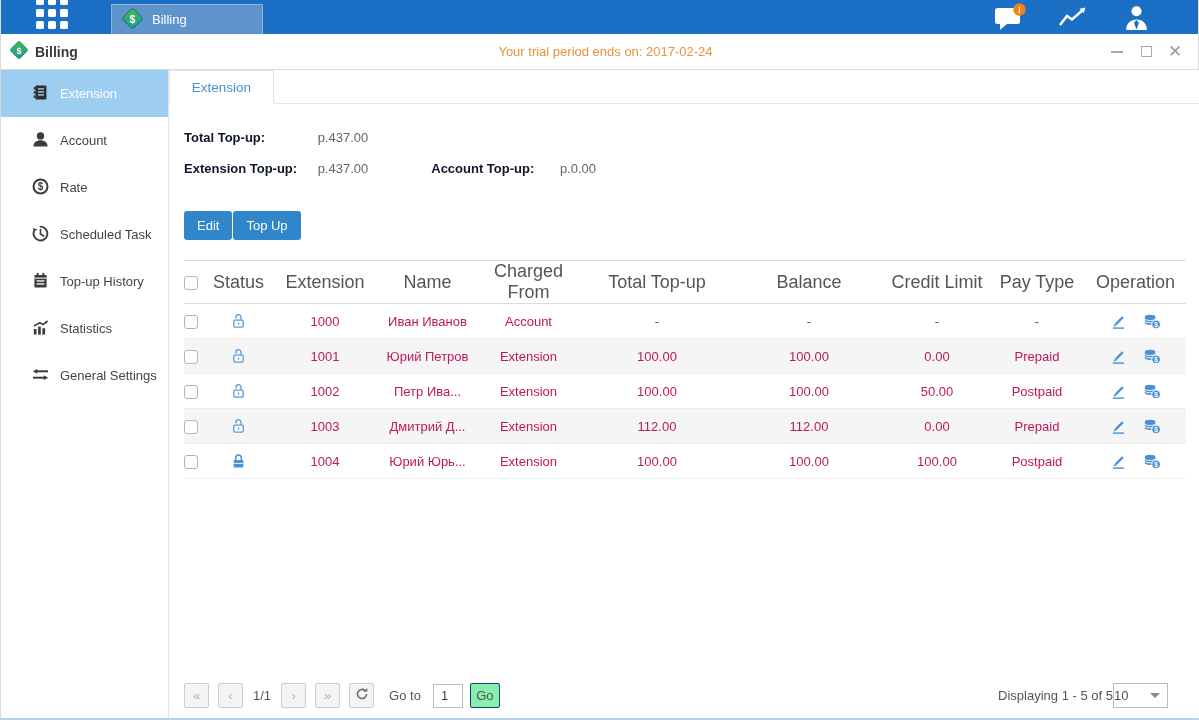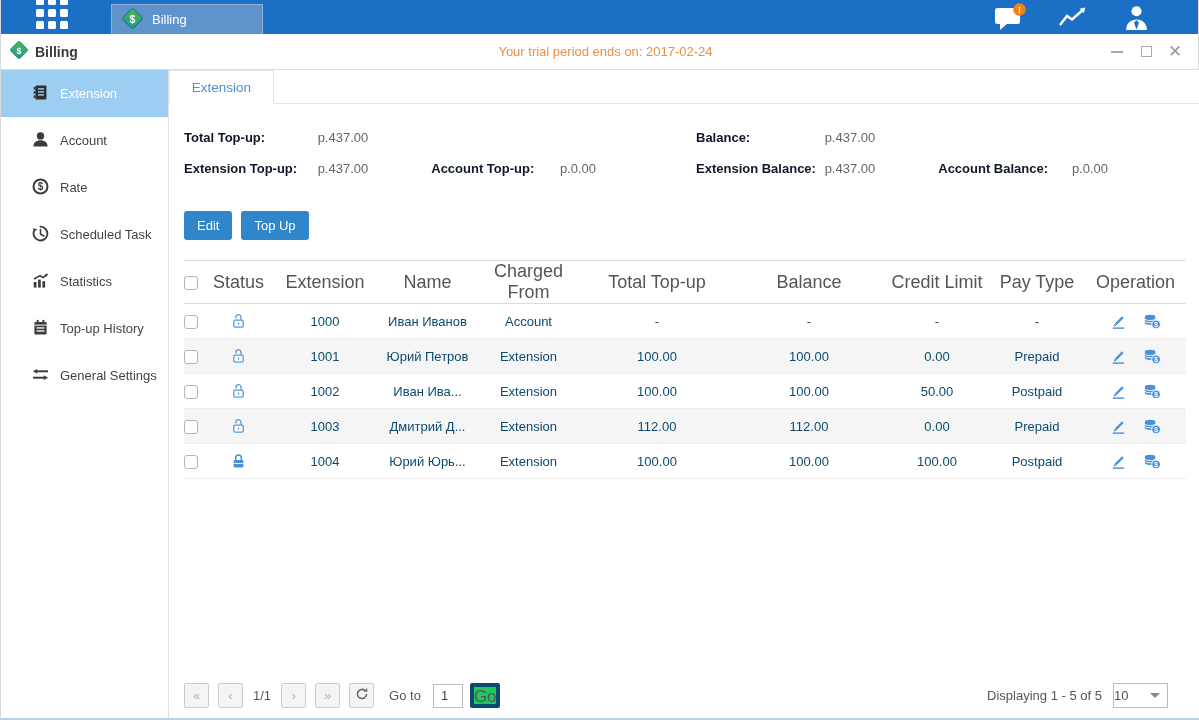--- a/index.html
+++ b/index.html
@@ -50,48 +50,48 @@
     border-bottom:1px solid #fff; margin-bottom:-1px; display:flex; align-items:center;
     justify-content:center; color:#4a90d9; font-size:13.5px; cursor:pointer; }
 
   .summary { margin:18px 14px 0 15px; display:grid; grid-template-columns:1fr 1fr; row-gap:0; }
   .sum-half { line-height:31px; font-size:13px; }
   .sum-half.right { padding-left:11px; }
   .lbl { font-weight:bold; color:#0f172a; display:inline-block; }
   .val { color:#666; display:inline-block; }
   .w130{width:130px;} .w125{width:125px;} .w110{width:110px;}
 
-  .actions { margin:27px 0 0 15px; display:flex; gap:9px; }
+  .actions { margin:27px 0 0 15px; display:flex; gap:1px; }
   .btn { background:#2f86cb; color:#fff; border:none; height:29px; padding:0 13px;
     font-size:13px; border-radius:3px; cursor:pointer; font-family:inherit; }
 
   table { margin:20px 14px 0 15px; width:1002px; border-collapse:collapse; table-layout:fixed; }
   thead th { height:34px; border-top:1px solid #dcdcdc; border-bottom:1px solid #dcdcdc;
     font-weight:normal; color:#555; font-size:18px; text-align:center; }
-  tbody td { height:35px; border-bottom:1px solid #ececec; color:#0c4a6e; font-size:13px;
+  tbody td { height:35px; border-bottom:1px solid #ececec; color:#be185d; font-size:13px;
     text-align:center; overflow:hidden; white-space:nowrap; }
   tbody tr:nth-child(even) { background:#f5f5f6; }
   .cb { width:14px; height:14px; border:1px solid #b4b4b4; border-radius:3px; background:#fff;
     display:inline-block; vertical-align:middle; cursor:pointer; }
   .lock svg, .op svg { vertical-align:middle; }
   .op { display:inline-block; margin:0 8px; cursor:pointer; }
 
   
   .pagination { position:absolute; left:15px; right:14px; bottom:10px; display:flex;
     align-items:center; font-size:13px; color:#555; }
   .pg-btn { width:25px; height:25px; border:1px solid #ccc; background:#f4f4f4;
     border-radius:2px; display:flex; align-items:center; justify-content:center;
     color:#b3b3b3; font-size:13px; cursor:pointer; margin-right:9px; }
   .pg-ind { margin:0 10px 0 1px; color:#555; }
   .goto-lbl { margin:0 12px 0 6px;text-align:right; }
   .goto-input { width:30px; height:24px; border:1px solid #bbb; font-size:13px; color:#444;
     padding-left:7px; font-family:inherit; }
-  .go-btn { margin-left:7px; width:30px; height:25px; border:4px solid #0c4a6e; background:#22c55e;
-    color:#555; font-size:17px; border-radius:2px; cursor:pointer; font-family:inherit; }
-  .pg-right { margin-left:auto; margin-right:18px; display:flex; align-items:center; gap:11px; }
+  .go-btn { margin-left:7px; width:30px; height:25px; border:1px solid #0c4a6e; background:#86efac;
+    color:#555; font-size:13px; border-radius:2px; cursor:pointer; font-family:inherit; }
+  .pg-right { margin-left:auto; margin-right:18px; display:flex; align-items:center; }
   .page-size { width:55px; height:25px; border:1px solid #bbb; background:#fff; display:flex;
     align-items:center; cursor:pointer; color:#555; }
   .dd-arrow { margin-left:auto; margin-right:7px; width:0; height:0;
     border-left:5px solid transparent; border-right:5px solid transparent;
     border-top:5px solid #8a8a8a; }
 </style>
 </head>
 <body>
 
 <div class="app">
@@ -217,41 +217,41 @@
             <path d="M8.5 1.6 a6.9 6.9 0 1 1 -6.3 4" fill="none" stroke="#3c3c3c" stroke-width="1.9" stroke-linecap="round"></path>
             <path d="M0.6 3 l2 3 3.1-1.6 Z" fill="#3c3c3c"></path>
             <path d="M8.5 4.6 V9 l3.1 2" fill="none" stroke="#3c3c3c" stroke-width="1.6" stroke-linecap="round"></path>
           </svg>
         </span>
         <span>Scheduled Task</span>
       </div>
       <div class="side-item">
         <span>
           <svg width="17" height="17" viewBox="0 0 17 17">
-            <rect x="1.8" y="10" width="2.7" height="5.6" fill="#3c3c3c"></rect>
-            <rect x="6.1" y="7.6" width="2.7" height="8" fill="#3c3c3c"></rect>
-            <rect x="10.4" y="9.2" width="2.7" height="6.4" fill="#3c3c3c"></rect>
-            <path d="M2 7 L8 3.6 L11 5.6 L14.6 3" stroke="#3c3c3c" stroke-width="1.6" fill="none"></path>
-            <path d="M16 1.6 l-3.2 0.6 2.1 2.4 Z" fill="#3c3c3c"></path>
-          </svg>
-        </span>
-        <span>Statistics</span>
-      </div>
-      <div class="side-item">
-        <span>
-          <svg width="17" height="17" viewBox="0 0 17 17">
             <rect x="2.4" y="3" width="12.2" height="12.6" rx="1" fill="#3c3c3c"></rect>
             <rect x="4.7" y="0.9" width="1.9" height="3.6" fill="#3c3c3c"></rect>
             <rect x="10.4" y="0.9" width="1.9" height="3.6" fill="#3c3c3c"></rect>
             <rect x="2.4" y="5.6" width="12.2" height="1" fill="#fff"></rect>
             <rect x="4.6" y="8.3" width="7.8" height="1.3" fill="#fff"></rect>
             <rect x="4.6" y="11.3" width="7.8" height="1.3" fill="#fff"></rect>
           </svg>
         </span>
         <span>Top-up History</span>
+      </div>
+      <div class="side-item">
+        <span>
+          <svg width="17" height="17" viewBox="0 0 17 17">
+            <rect x="1.8" y="10" width="2.7" height="5.6" fill="#3c3c3c"></rect>
+            <rect x="6.1" y="7.6" width="2.7" height="8" fill="#3c3c3c"></rect>
+            <rect x="10.4" y="9.2" width="2.7" height="6.4" fill="#3c3c3c"></rect>
+            <path d="M2 7 L8 3.6 L11 5.6 L14.6 3" stroke="#3c3c3c" stroke-width="1.6" fill="none"></path>
+            <path d="M16 1.6 l-3.2 0.6 2.1 2.4 Z" fill="#3c3c3c"></path>
+          </svg>
+        </span>
+        <span>Statistics</span>
       </div>
       <div class="side-item">
         <span>
           <svg width="17" height="17" viewBox="0 0 17 17">
             <path d="M4.5 5.3 H16" stroke="#3c3c3c" stroke-width="2"></path>
             <path d="M0.8 5.3 l4.4-2.4 v4.8 Z" fill="#3c3c3c"></path>
             <path d="M1 11.7 H12.5" stroke="#3c3c3c" stroke-width="2"></path>
             <path d="M16.2 11.7 l-4.4-2.4 v4.8 Z" fill="#3c3c3c"></path>
           </svg>
         </span>
@@ -267,32 +267,20 @@
       <div class="summary">
         <div class="sum-half">
           <div>
             <span class="lbl w130">Total Top-up:</span>
             <span class="val">p.437.00</span>
           </div>
           <div>
             <span class="lbl w130">Extension Top-up:</span>
             <span class="val w110">p.437.00</span>
             <span class="lbl w125">Account Top-up:</span>
-            <span class="val">p.0.00</span>
-          </div>
-        </div>
-        <div class="sum-half right">
-          <div>
-            <span class="lbl w125">Balance:</span>
-            <span class="val">p.437.00</span>
-          </div>
-          <div>
-            <span class="lbl w125">Extension Balance:</span>
-            <span class="val w110">p.437.00</span>
-            <span class="lbl w130">Account Balance:</span>
             <span class="val">p.0.00</span>
           </div>
         </div>
       </div>
 
       <div class="actions">
         <button class="btn">Edit</button>
         <button class="btn">Top Up</button>
       </div>
 
@@ -375,21 +363,21 @@
                   </svg></span></td>
             </tr>
             <tr>
               <td style="text-align:left;"><span class="cb"></span></td>
               <td><span class="lock"><svg width="15" height="18" viewBox="0 0 16 18">
                     <path d="M10.7 8 V4.9 a2.7 2.7 0 0 0 -5.4 0 V6.4" fill="none" stroke="#5b9bd5" stroke-width="1.4"></path>
                     <rect x="3" y="8" width="10" height="7.6" rx="1.2" fill="#fdfdfd" stroke="#5b9bd5" stroke-width="1.4"></rect>
                     <path d="M8 10.6 v2.4" stroke="#5b9bd5" stroke-width="1.3"></path>
                   </svg></span></td>
               <td>1002</td>
-              <td>Иван Ива...</td>
+              <td>Петр Ива...</td>
               <td>Extension</td>
               <td>100.00</td>
               <td>100.00</td>
               <td>50.00</td>
               <td>Postpaid</td>
               <td><span class="op"><svg width="17" height="17" viewBox="0 0 18 18">
                     <path d="M6 12 L13.6 4.4" stroke="#4a90d9" stroke-width="2.4"></path>
                     <path d="M4 14.2 l0.7-2.9 2.2 2.2 Z" fill="#4a90d9"></path>
                     <path d="M3 16 h12" stroke="#4a90d9" stroke-width="1.5"></path>
                   </svg></span><span class="op"><svg width="18" height="17" viewBox="0 0 19 17">

